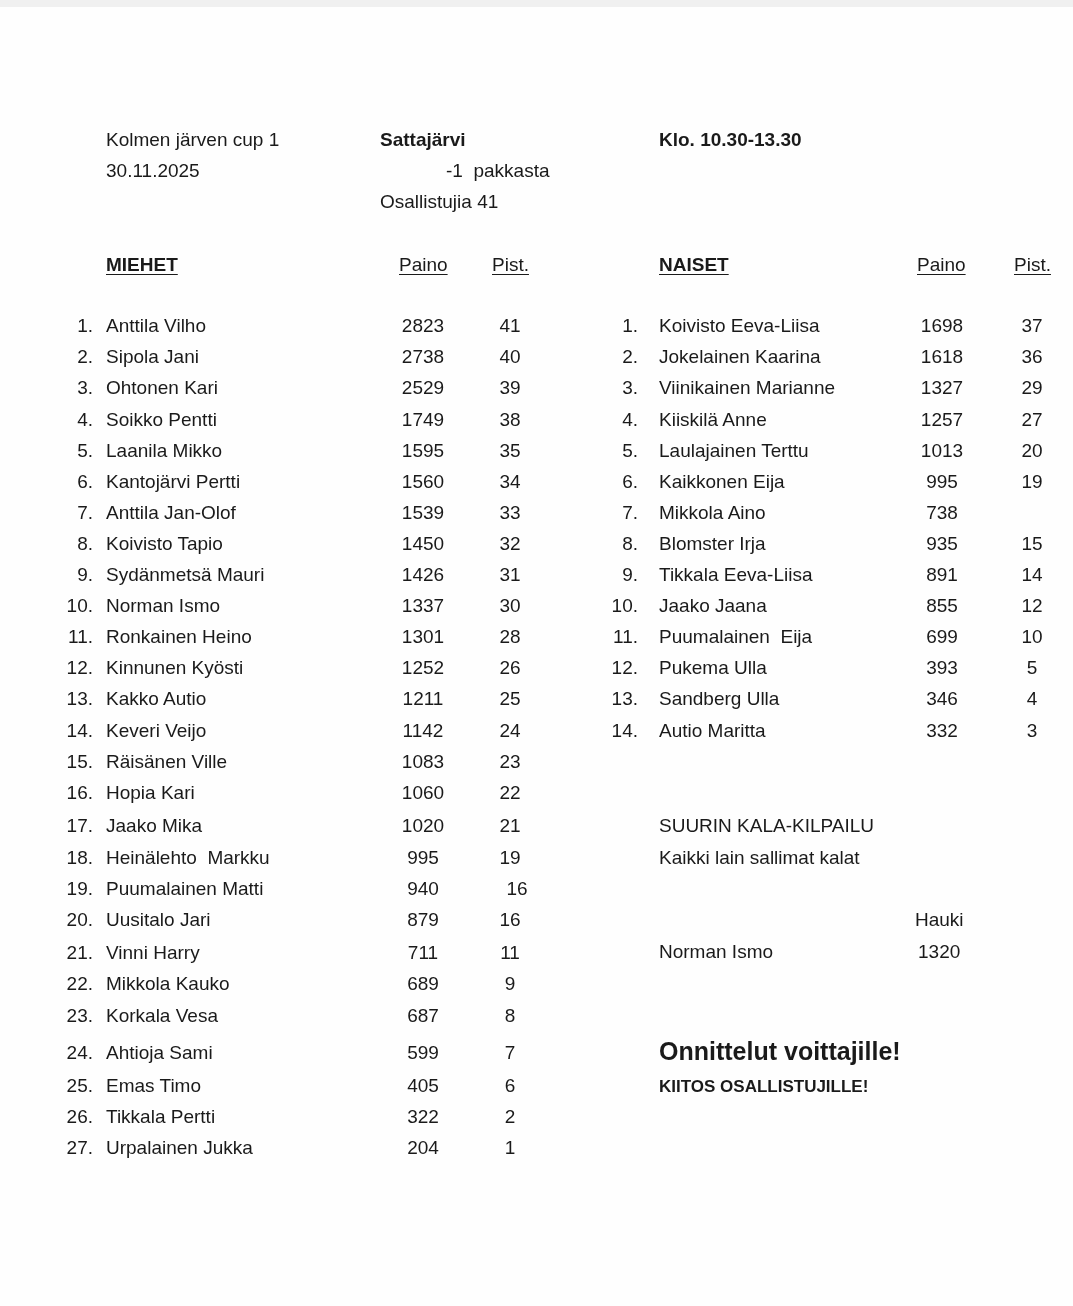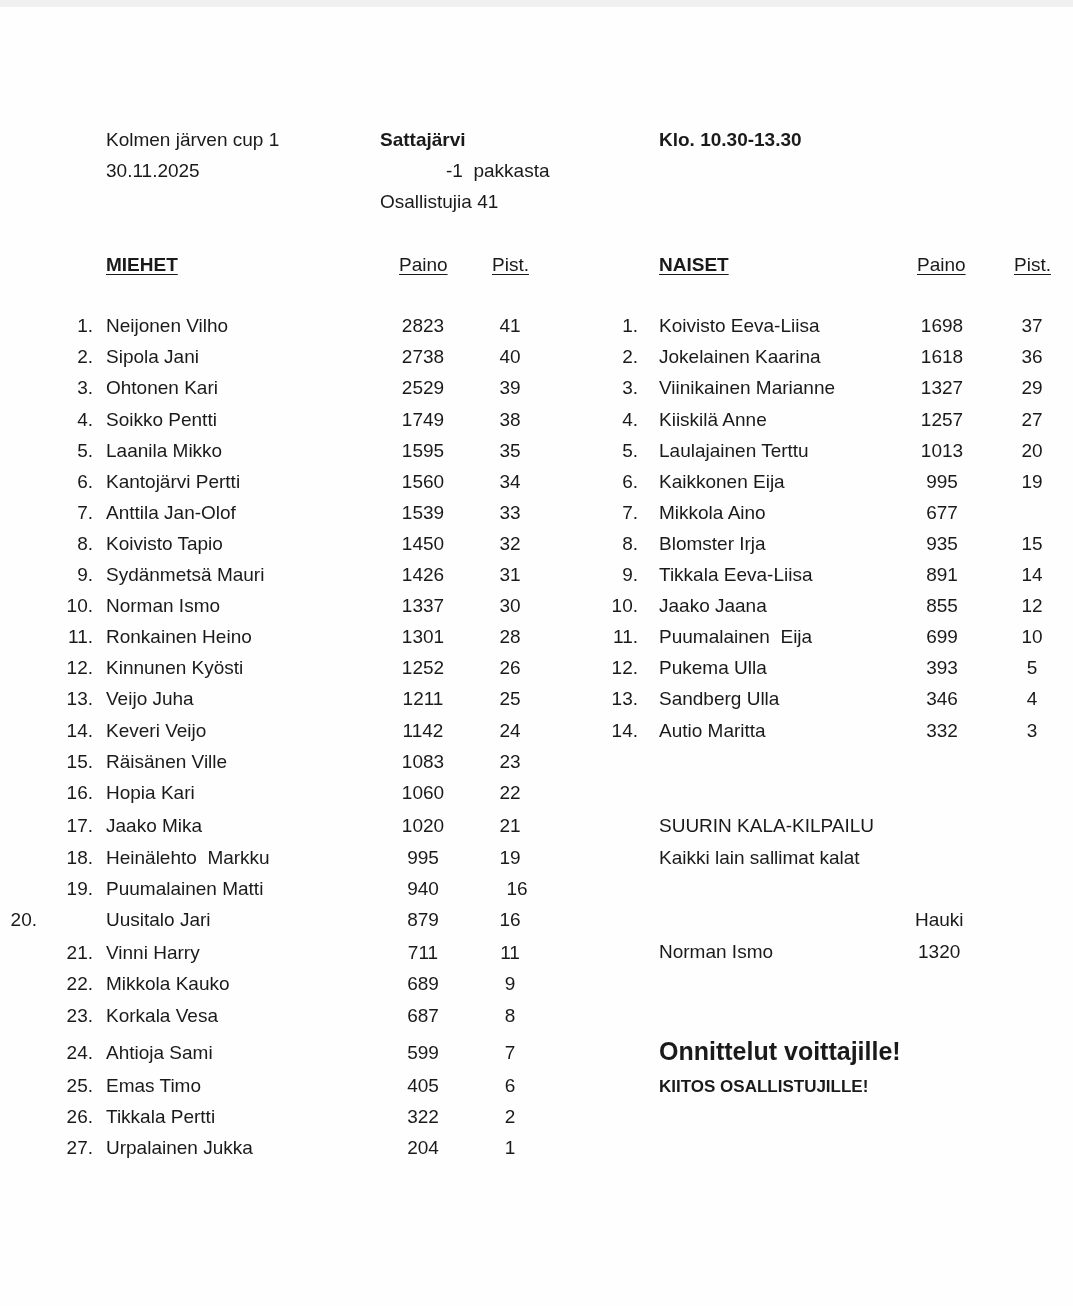--- a/index.html
+++ b/index.html
@@ -35,21 +35,21 @@
 <div class="abs u" style="left:399px;top:254px;">Paino</div>
 <div class="abs u" style="left:492px;top:254px;">Pist.</div>
 
 <div class="abs bold u" style="left:659px;top:254px;">NAISET</div>
 <div class="abs u" style="left:917px;top:254px;">Paino</div>
 <div class="abs u" style="left:1014px;top:254px;">Pist.</div>
 
 <div id="men-rows">
     <div class="row" style="left: 0px; top: 315px; width: 1073px;">
       <span class="rank" style="white-space: pre; right: 980px;">1.</span>
-      <span style="white-space: pre; left: 106px;">Neijonen Vilho</span>
+      <span style="white-space: pre; left: 106px;">Anttila Vilho</span>
       <span class="num" style="white-space: pre; left: 393px; width: 60px;">2823</span>
       <span class="num" style="white-space: pre; left: 480px; width: 60px;">41</span>
     </div>
     <div class="row" style="left: 0px; top: 346px; width: 1073px;">
       <span class="rank" style="white-space: pre; right: 980px;">2.</span>
       <span style="white-space: pre; left: 106px;">Sipola Jani</span>
       <span class="num" style="white-space: pre; left: 393px; width: 60px;">2738</span>
       <span class="num" style="white-space: pre; left: 480px; width: 60px;">40</span>
     </div>
     <div class="row" style="left: 0px; top: 377px; width: 1073px;">
@@ -107,21 +107,21 @@
       <span class="num" style="white-space: pre; left: 480px; width: 60px;">28</span>
     </div>
     <div class="row" style="left: 0px; top: 657px; width: 1073px;">
       <span class="rank" style="white-space: pre; right: 980px;">12.</span>
       <span style="white-space: pre; left: 106px;">Kinnunen Kyösti</span>
       <span class="num" style="white-space: pre; left: 393px; width: 60px;">1252</span>
       <span class="num" style="white-space: pre; left: 480px; width: 60px;">26</span>
     </div>
     <div class="row" style="left: 0px; top: 688px; width: 1073px;">
       <span class="rank" style="white-space: pre; right: 980px;">13.</span>
-      <span style="white-space: pre; left: 106px;">Veijo Juha</span>
+      <span style="white-space: pre; left: 106px;">Kakko Autio</span>
       <span class="num" style="white-space: pre; left: 393px; width: 60px;">1211</span>
       <span class="num" style="white-space: pre; left: 480px; width: 60px;">25</span>
     </div>
     <div class="row" style="left: 0px; top: 720px; width: 1073px;">
       <span class="rank" style="white-space: pre; right: 980px;">14.</span>
       <span style="white-space: pre; left: 106px;">Keveri Veijo</span>
       <span class="num" style="white-space: pre; left: 393px; width: 60px;">1142</span>
       <span class="num" style="white-space: pre; left: 480px; width: 60px;">24</span>
     </div>
     <div class="row" style="left: 0px; top: 751px; width: 1073px;">
@@ -148,21 +148,21 @@
       <span class="num" style="white-space: pre; left: 393px; width: 60px;">995</span>
       <span class="num" style="white-space: pre; left: 480px; width: 60px;">19</span>
     </div>
     <div class="row" style="left: 0px; top: 878px; width: 1073px;">
       <span class="rank" style="white-space: pre; right: 980px;">19.</span>
       <span style="white-space: pre; left: 106px;">Puumalainen Matti</span>
       <span class="num" style="white-space: pre; left: 393px; width: 60px;">940</span>
       <span class="num" style="white-space: pre; left: 487px; width: 60px;">16</span>
     </div>
     <div class="row" style="left: 0px; top: 909px; width: 1073px;">
-      <span class="rank" style="white-space: pre; right: 1036px;">20.</span>
+      <span class="rank" style="white-space: pre; right: 980px;">20.</span>
       <span style="white-space: pre; left: 106px;">Uusitalo Jari</span>
       <span class="num" style="white-space: pre; left: 393px; width: 60px;">879</span>
       <span class="num" style="white-space: pre; left: 480px; width: 60px;">16</span>
     </div>
     <div class="row" style="left: 0px; top: 942px; width: 1073px;">
       <span class="rank" style="white-space: pre; right: 980px;">21.</span>
       <span style="white-space: pre; left: 106px;">Vinni Harry</span>
       <span class="num" style="white-space: pre; left: 393px; width: 60px;">711</span>
       <span class="num" style="white-space: pre; left: 480px; width: 60px;">11</span>
     </div>
@@ -236,21 +236,21 @@
     </div>
     <div class="row" style="left: 0px; top: 471px; width: 1073px;">
       <span class="rank" style="white-space: pre; right: 435px;">6.</span>
       <span style="white-space: pre; left: 659px;">Kaikkonen Eija</span>
       <span class="num" style="white-space: pre; left: 912px; width: 60px;">995</span>
       <span class="num" style="white-space: pre; left: 1002px; width: 60px;">19</span>
     </div>
     <div class="row" style="left: 0px; top: 502px; width: 1073px;">
       <span class="rank" style="white-space: pre; right: 435px;">7.</span>
       <span style="white-space: pre; left: 659px;">Mikkola Aino</span>
-      <span class="num" style="white-space: pre; left: 912px; width: 60px;">677</span>
+      <span class="num" style="white-space: pre; left: 912px; width: 60px;">738</span>
       <span class="num" style="white-space: pre; left: 1057px; width: 60px;">17</span>
     </div>
     <div class="row" style="left: 0px; top: 533px; width: 1073px;">
       <span class="rank" style="white-space: pre; right: 435px;">8.</span>
       <span style="white-space: pre; left: 659px;">Blomster Irja</span>
       <span class="num" style="white-space: pre; left: 912px; width: 60px;">935</span>
       <span class="num" style="white-space: pre; left: 1002px; width: 60px;">15</span>
     </div>
     <div class="row" style="left: 0px; top: 564px; width: 1073px;">
       <span class="rank" style="white-space: pre; right: 435px;">9.</span>

